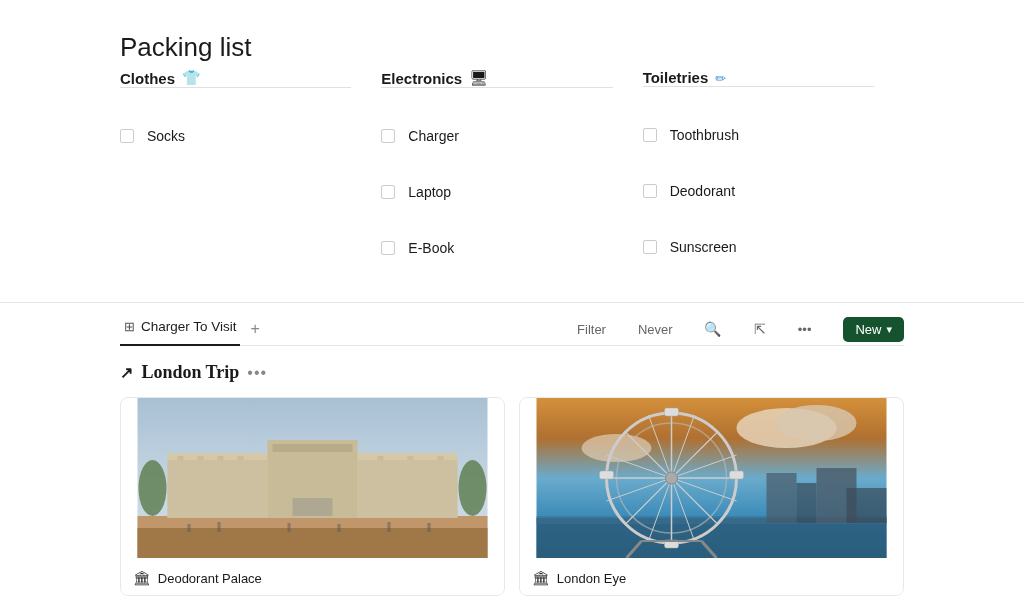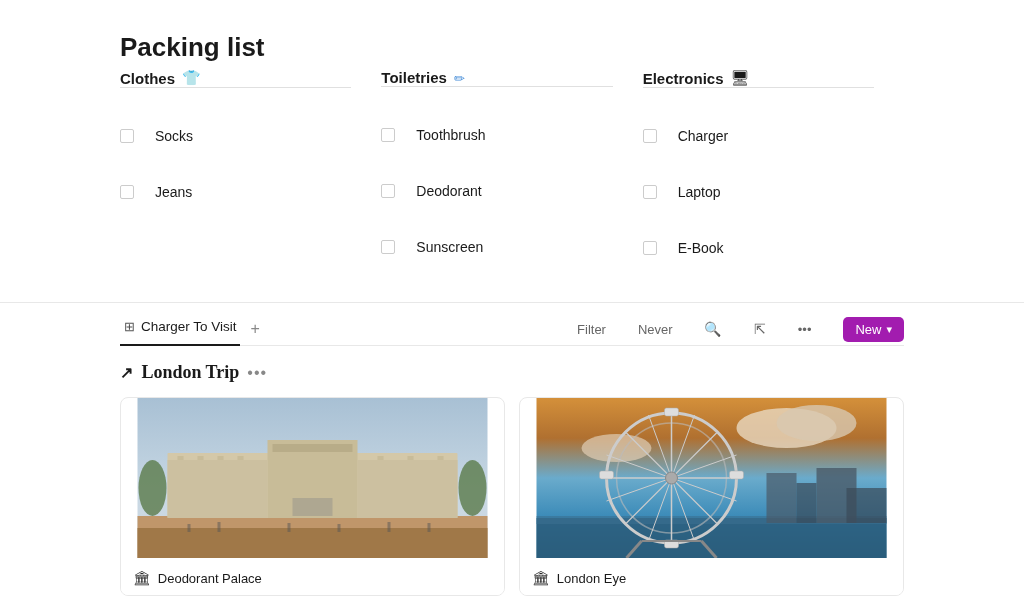--- a/index.html
+++ b/index.html
@@ -13,21 +13,21 @@
       overflow: hidden;
     }
 
     .page-container {
       padding: 32px 120px 0 120px;
     }
 
     
     .page-title {
       font-size: 26px;
-      font-weight: 700;
+      font-weight: 400;
       color: #1a1a1a;
       margin-bottom: 6px;
     }
 
     .page-subtitle {
       font-size: 13px;
       color: #888;
       margin-bottom: 28px;
     }
 
@@ -62,21 +62,21 @@
     }
 
     .edit-icon {
       font-size: 13px;
       color: #4a90d9;
     }
 
     .checklist-item {
       display: flex;
       align-items: center;
-      gap: 21px;
+      gap: 13px;
       margin-bottom: 10px;
       cursor: pointer;
       margin-top: 40px;
     }
 
     .checklist-item input[type="checkbox"] {
       width: 14px;
       height: 14px;
       border: 1.5px solid #ccc;
       border-radius: 2px;
@@ -170,21 +170,21 @@
     .toolbar-icon {
       font-size: 14px;
       color: #666;
       cursor: pointer;
     }
 
     .new-btn {
       display: flex;
       align-items: center;
       gap: 5px;
-      background: #a21caf;
+      background: #14532d;
       color: #fff;
       border: none;
       border-radius: 5px;
       padding: 5px 12px;
       font-size: 13px;
       font-weight: 500;
       cursor: pointer;
     }
 
     .new-btn-chevron {
@@ -264,59 +264,55 @@
 
   <div class="category">
         <div class="category-header">
           <span class="category-title">Clothes</span>
           <span class="category-icon">👕</span>
         </div>
         <div class="checklist-item">
           <input type="checkbox" style="">
           <span class="checklist-label">Socks</span>
         </div>
-        <div class="checklist-item">
-          <input type="checkbox" style="">
-          <span class="checklist-label">Jeans</span>
+      </div>
+      <div class="category">
+        <div class="category-header">
+          <span class="category-title">Electronics</span>
+          <span class="category-icon">🖥</span>
+        </div>
+        <div class="checklist-item">
+          <input type="checkbox" style="">
+          <span class="checklist-label">Charger</span>
+        </div>
+        <div class="checklist-item">
+          <input type="checkbox" style="">
+          <span class="checklist-label">Laptop</span>
+        </div>
+        <div class="checklist-item">
+          <input type="checkbox" style="">
+          <span class="checklist-label">E-Book</span>
         </div>
       </div>
       <div class="category">
         <div class="category-header">
           <span class="category-title">Toiletries</span>
           <span class="edit-icon">✏</span>
         </div>
         <div class="checklist-item">
           <input type="checkbox" style="">
           <span class="checklist-label">Toothbrush</span>
         </div>
         <div class="checklist-item">
           <input type="checkbox" style="">
           <span class="checklist-label">Deodorant</span>
         </div>
         <div class="checklist-item">
           <input type="checkbox" style="">
           <span class="checklist-label">Sunscreen</span>
-        </div>
-      </div>
-      <div class="category">
-        <div class="category-header">
-          <span class="category-title">Electronics</span>
-          <span class="category-icon">🖥</span>
-        </div>
-        <div class="checklist-item">
-          <input type="checkbox" style="">
-          <span class="checklist-label">Charger</span>
-        </div>
-        <div class="checklist-item">
-          <input type="checkbox" style="">
-          <span class="checklist-label">Laptop</span>
-        </div>
-        <div class="checklist-item">
-          <input type="checkbox" style="">
-          <span class="checklist-label">E-Book</span>
         </div>
       </div>
     </div>
 
   <hr class="section-divider">
 
   <div class="places-section">
     <div class="places-tabs">
       <div class="tabs-left">
         <div class="active-tab">

